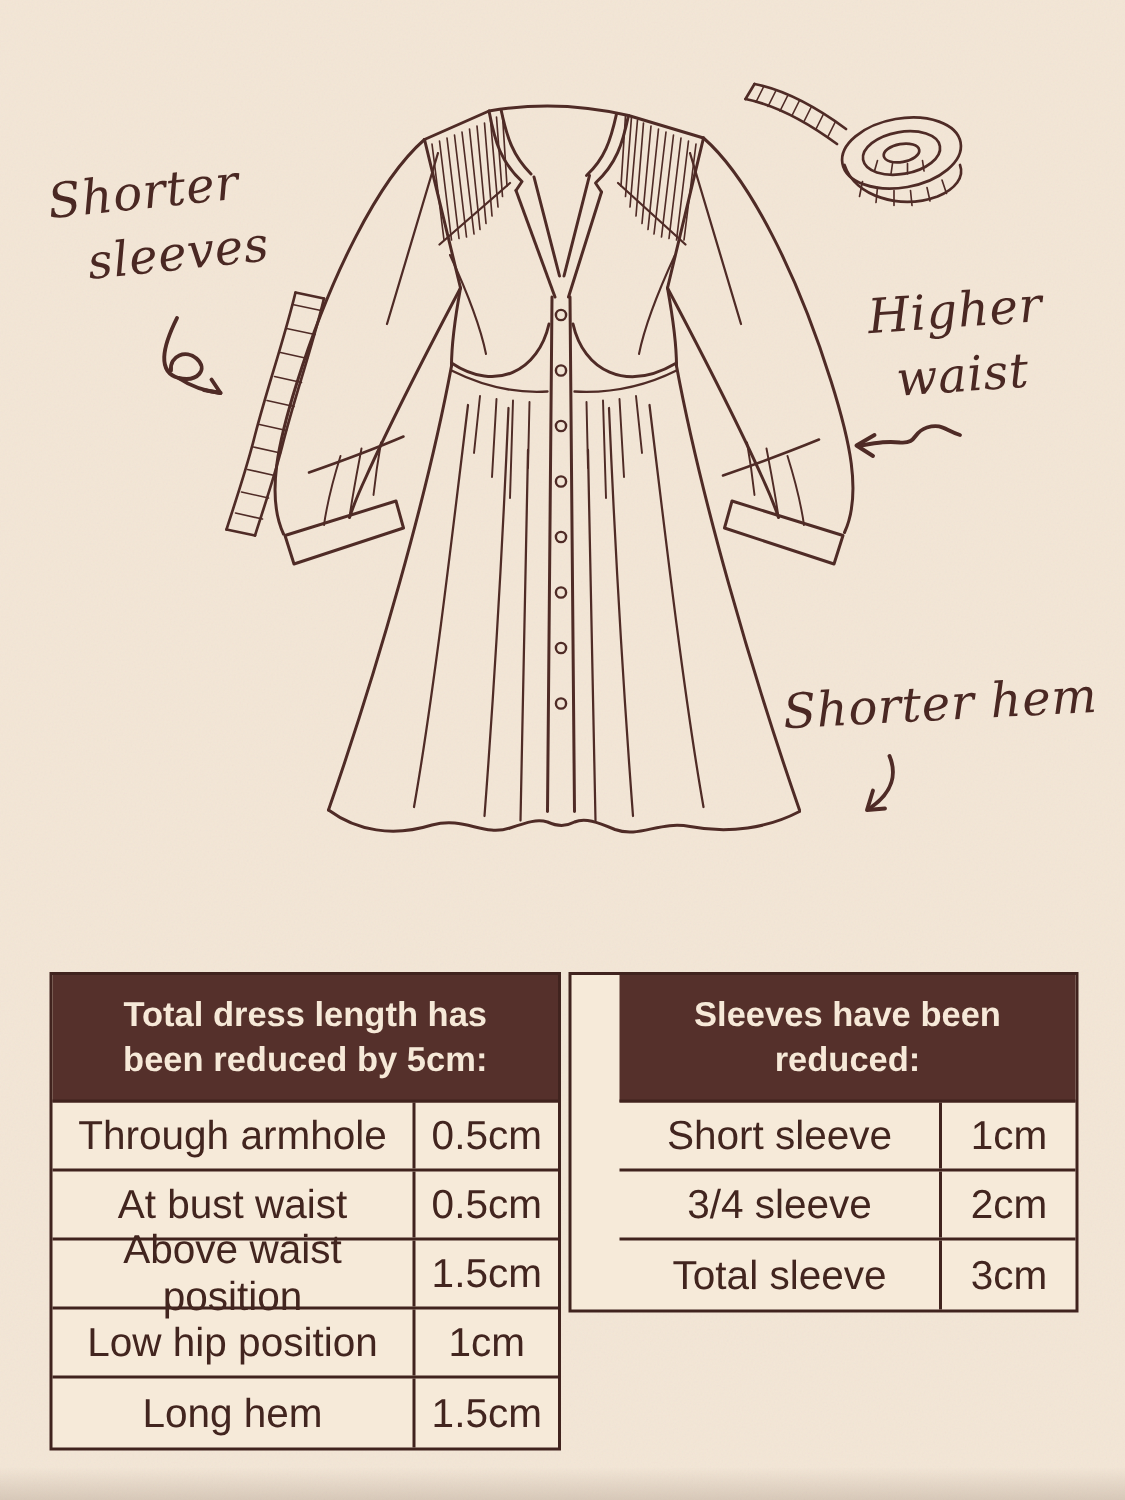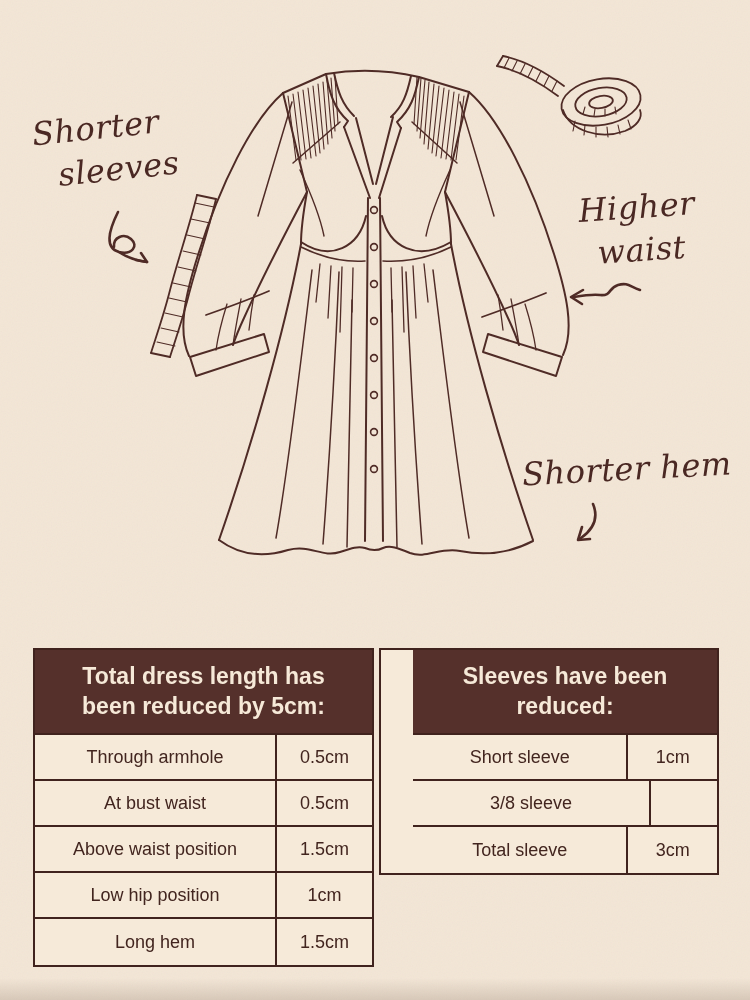--- a/index.html
+++ b/index.html
@@ -48,21 +48,21 @@
     display:flex;align-items:center;justify-content:center;text-align:center;
     font-weight:bold;font-size:23px;line-height:1.3;
     border-bottom:2px solid #40231e;box-sizing:border-box;
   }
   .t-header span{display:block;}
   #table-left .t-header span{max-width:300px;}
   #table-right .t-header span{max-width:235px;}
   .t-row{
     flex:0 0 46px;height:46px;display:flex;box-sizing:border-box;
     border-bottom:2px solid #40231e;
-    color:#42251f;font-size:18px;
+    color:#42251f;font-size:27px;
   }
   .t-row:last-child{border-bottom:none;}
   .t-cell{
     display:flex;align-items:center;justify-content:center;text-align:center;
     box-sizing:border-box;
   }
   .t-label{border-right:2px solid #40231e;}
   #table-left .t-label{width:242px;}
   #table-left .t-value{width:95px;}
   #table-right .t-label{width:238px;}
@@ -238,21 +238,22 @@
 
 <div class="info-table" id="table-right">
   <div class="t-header">
     <span>Sleeves have been reduced:</span>
   </div>
   <div class="t-row">
     <div class="t-cell t-label">Short sleeve</div>
     <div class="t-cell t-value">1cm</div>
   </div>
   <div class="t-row">
-    <div class="t-cell t-label">3/8 sleeve</div>
+    <div class="t-cell t-label">3/4 sleeve</div>
+    <div class="t-cell t-value">2cm</div>
   </div>
   <div class="t-row">
     <div class="t-cell t-label">Total sleeve</div>
     <div class="t-cell t-value">3cm</div>
   </div>
 </div>
 
 <div class="bottom-shade"></div>
 
 </body></html>

